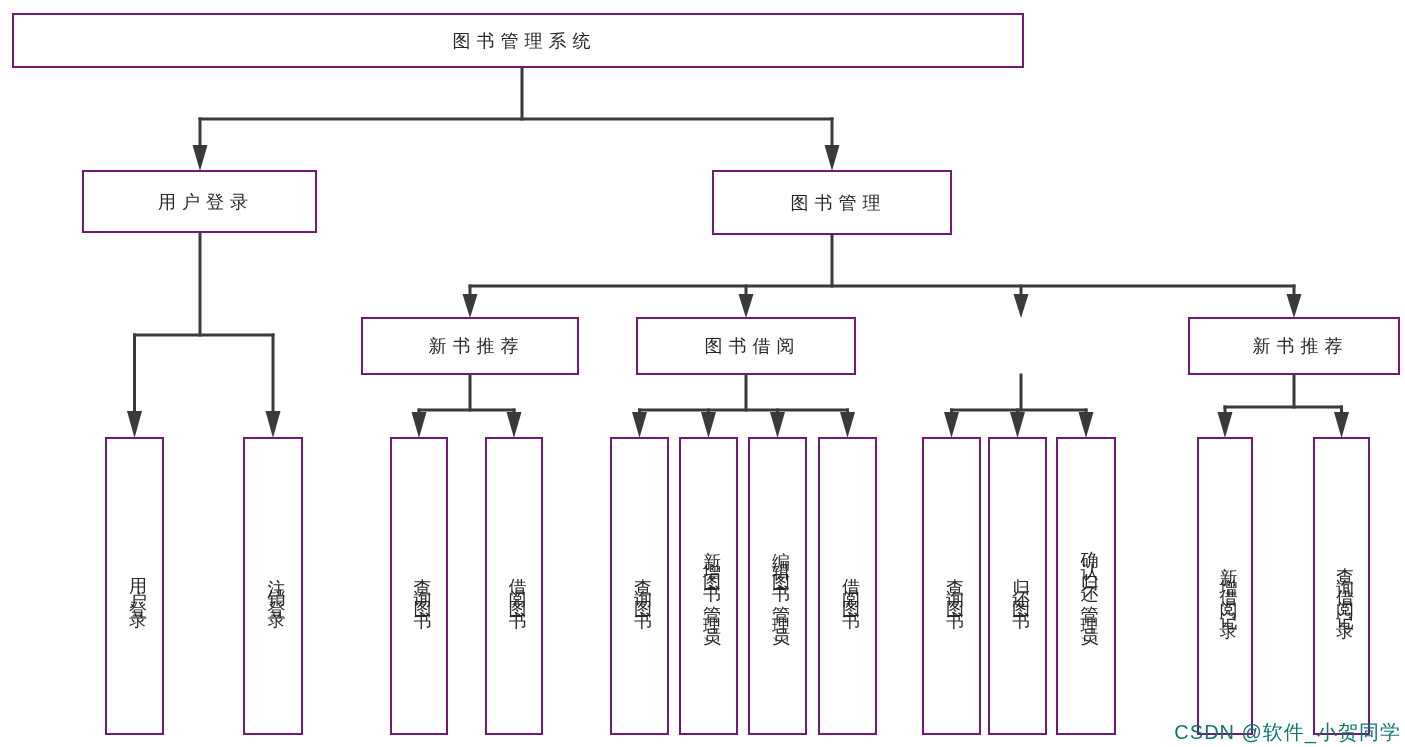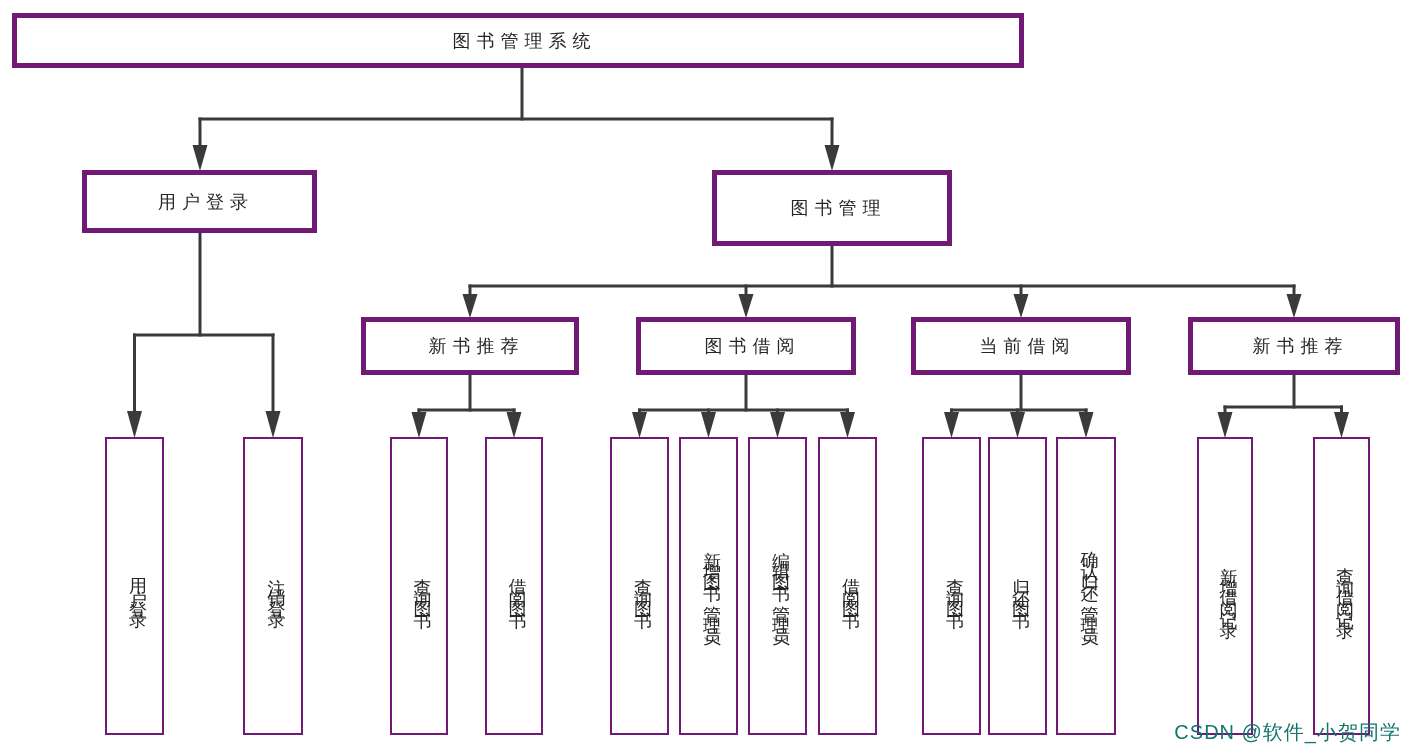--- a/index.html
+++ b/index.html
@@ -13,21 +13,21 @@
   }
   #connector-layer {
     position: absolute;
     left: 0; top: 0;
     width: 1405px; height: 747px;
   }
   .node {
     position: absolute;
     box-sizing: border-box;
     background: #ffffff;
-    border: 5px solid #701a75;
+    border: 2px solid #701a75;
     display: flex;
     align-items: center;
     justify-content: center;
     color: #262626;
     font-size: 18px;
     letter-spacing: 6px;
     text-indent: 6px; 
     white-space: nowrap;
     padding-left: 7px;
   }
@@ -36,21 +36,21 @@
     writing-mode: vertical-rl;
     text-orientation: mixed;
     letter-spacing: 11px;
     text-indent: 0;
     font-size: 18px;
   }
   
   #n-root  { left: 12px;  top: 13px;  width: 1012px; height: 55px; }
   
   #n-l2a   { left: 82px;  top: 170px; width: 235px;  height: 63px; }
-  #n-l2b   { left: 712px; top: 170px; width: 240px;  height: 76px; }
+  #n-l2b   { left: 712px; top: 170px; width: 240px;  height: 65px; }
   
   #n-l3a   { left: 361px;  top: 317px; width: 218px; height: 58px; }
   #n-l3b   { left: 636px;  top: 317px; width: 220px; height: 58px; }
   #n-l3c   { left: 911px;  top: 317px; width: 220px; height: 58px; }
   #n-l3d   { left: 1188px; top: 317px; width: 212px; height: 58px; }
   
   .leaf    { top: 437px; height: 298px; }
   #n-a1 { left: 105px;  width: 59px; }
   #n-a2 { left: 243px;  width: 60px; }
   #n-b1 { left: 390px;  width: 58px; }
@@ -153,21 +153,20 @@
     </g>
   </svg>
 
   <div class="node" id="n-root">图书管理系统</div>
 
   <div class="node" id="n-l2a">用户登录</div>
   <div class="node" id="n-l2b">图书管理</div>
 
   <div class="node" id="n-l3b">图书借阅</div>
   <div class="node" id="n-l3a">新书推荐</div>
-  <div class="node" id="n-l3c">当前借阅</div>
   <div class="node" id="n-l3d">新书推荐</div>
 
   <div class="node leaf" id="n-a1">用户登录</div>
   <div class="node leaf" id="n-a2">注销登录</div>
 
   <div class="node leaf" id="n-b1">查询图书</div>
   <div class="node leaf" id="n-b2">借阅图书</div>
 
   <div class="node leaf" id="n-c1">查询图书</div>
   <div class="node leaf" id="n-c2">新增图书（管理员）</div>

